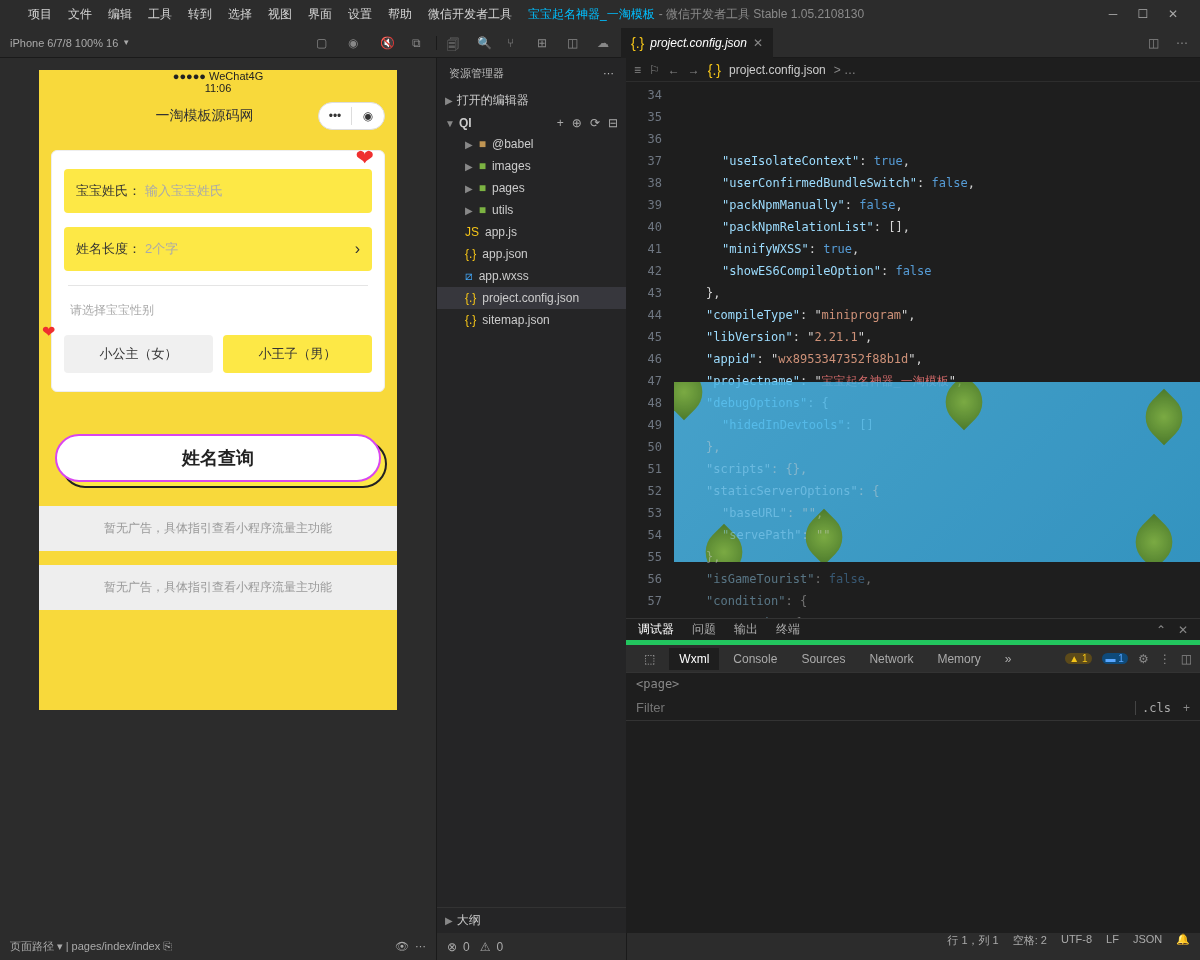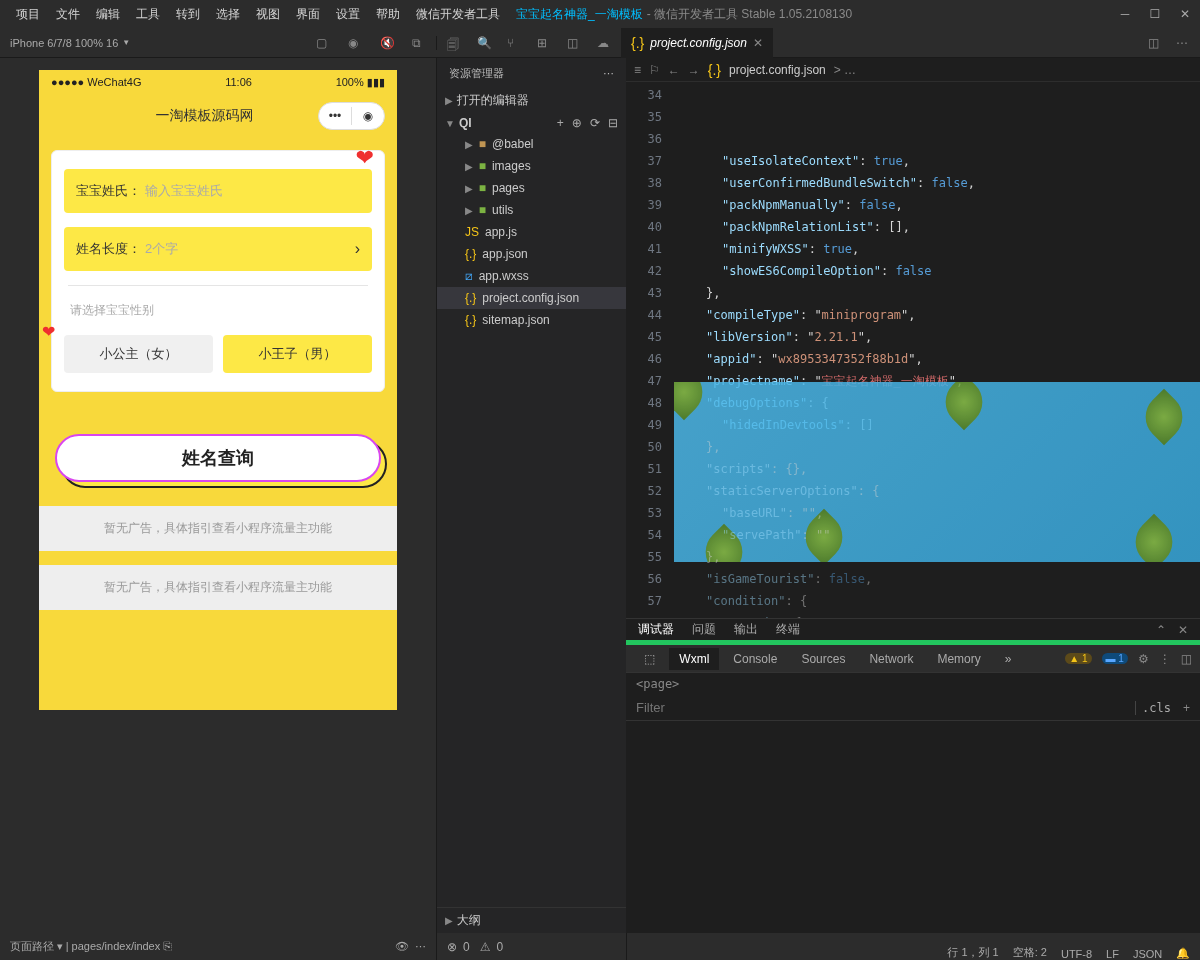--- a/index.html
+++ b/index.html
@@ -1,19 +1,19 @@
 <!DOCTYPE html>
 <html><head>
 <meta charset="utf-8">
 <style>
 * { margin: 0; padding: 0; box-sizing: border-box; }
 body { font-family: "Microsoft YaHei", -apple-system, BlinkMacSystemFont, sans-serif; background: #1e1e1e; color: #ccc; font-size: 12px; overflow: hidden; width: 1200px; height: 960px; }
 
 
-.menubar { height: 28px; background: #2c2c2c; display: flex; align-items: center; padding: 0 8px; justify-content: space-between; }
+.menubar { height: 28px; background: #2c2c2c; display: flex; align-items: center; padding: 0 20px; justify-content: space-between; }
 .menubar-left { display: flex; align-items: center; }
 .menu-item { padding: 4px 8px; color: #d4d4d4; cursor: pointer; }
 .title-text { color: #00bfff; margin-left: 8px; }
 .title-sub { color: #8a8a8a; margin-left: 4px; }
 .window-controls { display: flex; gap: 16px; }
 .win-ctrl { width: 14px; height: 14px; display: flex; align-items: center; justify-content: center; cursor: pointer; color: #aaa; }
 
 
 .toolbar { height: 30px; background: #2c2c2c; display: flex; align-items: center; border-bottom: 1px solid #1a1a1a; }
 .toolbar-left { display: flex; align-items: center; padding-left: 10px; color: #aaa; width: 436px; justify-content: space-between; }
@@ -27,21 +27,21 @@
 .editor-tab-close { color: #888; cursor: pointer; }
 .tab-icon-json { color: #f5c518; font-size: 14px; }
 .tb-right-icons { display: flex; gap: 14px; padding-right: 10px; }
 
 
 .main { display: flex; height: 875px; }
 
 
 .simulator { width: 436px; background: #2c2c2c; display: flex; flex-direction: column; align-items: center; }
 .phone-frame { width: 358px; margin-top: 12px; background: #f8d93b; height: 640px; display: flex; flex-direction: column; overflow: hidden; }
-.phone-status { height: 24px; background: #f8d93b; display: flex; align-items: center; justify-content: space-between; padding: 0 12px; color: #222; font-size: 11px; }
+.phone-status { height: 24px; background: #f8d93b; display: flex; align-items: center; justify-content: space-between; padding: 0 12px; color: #222; font-size: 11px; flex-direction: column; }
 .phone-nav { height: 44px; background: #f8d93b; display: flex; align-items: center; justify-content: space-between; padding: 0 12px; }
 .phone-title { flex: 1; text-align: center; color: #333; font-weight: 500; font-size: 14px; margin-left: 40px; }
 .capsule { display: flex; align-items: center; background: #fff; border: 1px solid #ddd; border-radius: 20px; height: 28px; }
 .capsule-item { width: 32px; display: flex; align-items: center; justify-content: center; color: #333; }
 .capsule-divider { width: 1px; height: 18px; background: #ddd; }
 .form-card { margin: 12px; background: #fff; border-radius: 6px; padding: 18px 12px; position: relative; border: 1px solid #eee; }
 .heart-tr { position: absolute; top: -6px; right: 10px; color: #ef2f2f; font-size: 22px; }
 .heart-bl { position: absolute; bottom: 50px; left: -10px; color: #ef2f2f; font-size: 16px; }
 .form-row { background: #fde846; border-radius: 4px; height: 44px; display: flex; align-items: center; padding: 0 12px; margin-bottom: 14px; color: #333; font-size: 13px; }
 .form-row-input { color: #aaa; margin-left: 4px; }
@@ -111,21 +111,21 @@
 .dt-styles-row { height: 28px; display: flex; align-items: center; border-bottom: 1px solid #333; border-top: 1px solid #333; margin-top: 12px; }
 .dt-style-tab { padding: 0 12px; color: #aaa; cursor: pointer; }
 .dt-style-tab.active { color: #fff; border-bottom: 2px solid #fff; height: 28px; line-height: 26px; }
 .dt-filter-row { height: 26px; display: flex; align-items: center; border-bottom: 1px solid #333; padding: 0 10px; }
 .dt-filter-input { flex: 1; background: transparent; border: none; color: #888; font-size: 13px; outline: none; }
 .dt-cls { color: #aaa; font-family: Consolas, monospace; padding: 0 6px; border-left: 1px solid #444; }
 
 
 .status-left { position: absolute; bottom: 0; left: 0; width: 436px; height: 27px; background: #2c2c2c; display: flex; align-items: center; padding: 0 10px; color: #aaa; font-size: 11px; justify-content: space-between; }
 .status-mid { position: absolute; bottom: 0; left: 436px; width: 190px; height: 27px; background: #2c2c2c; display: flex; align-items: center; padding: 0 10px; color: #aaa; gap: 10px; border-left: 1px solid #1a1a1a; }
-.status-right { position: absolute; bottom: 0; left: 626px; right: 0; height: 27px; background: #2c2c2c; display: flex; align-items: flex-end; justify-content: flex-end; padding: 0 10px; color: #aaa; gap: 14px; font-size: 11px; border-left: 1px solid #1a1a1a; }
+.status-right { position: absolute; bottom: 0; left: 626px; right: 0; height: 27px; background: #2c2c2c; display: flex; align-items: flex-start; justify-content: flex-end; padding: 0 10px; color: #aaa; gap: 14px; font-size: 11px; border-left: 1px solid #1a1a1a; }
 .status-err-icon { display: flex; gap: 6px; }
 </style>
 </head>
 <body>
 
 <div class="menubar">
   <div class="menubar-left">
     <span class="menu-item">项目</span>
     <span class="menu-item">文件</span>
     <span class="menu-item">编辑</span>

